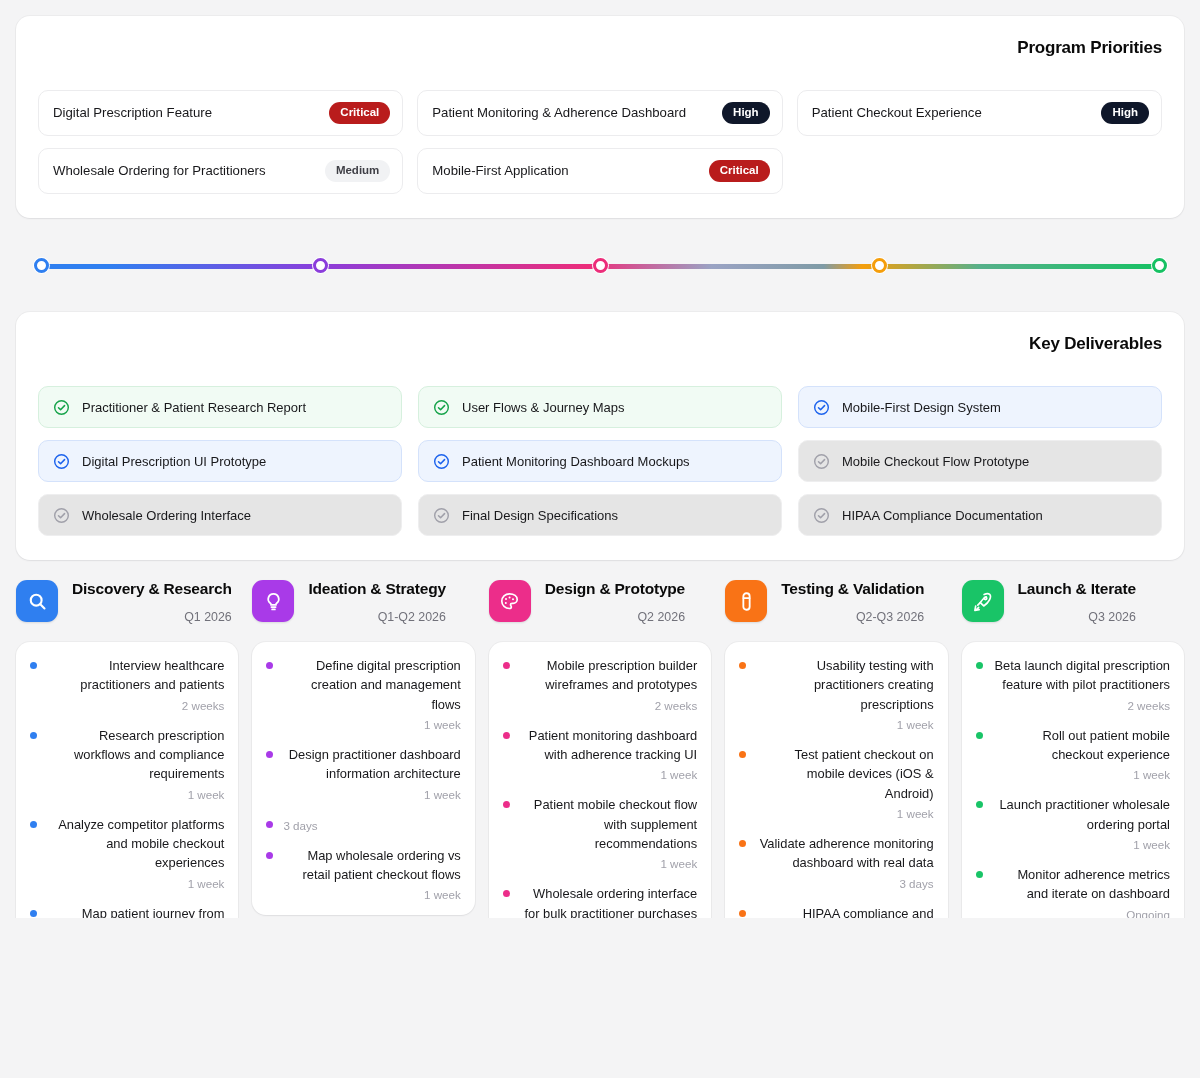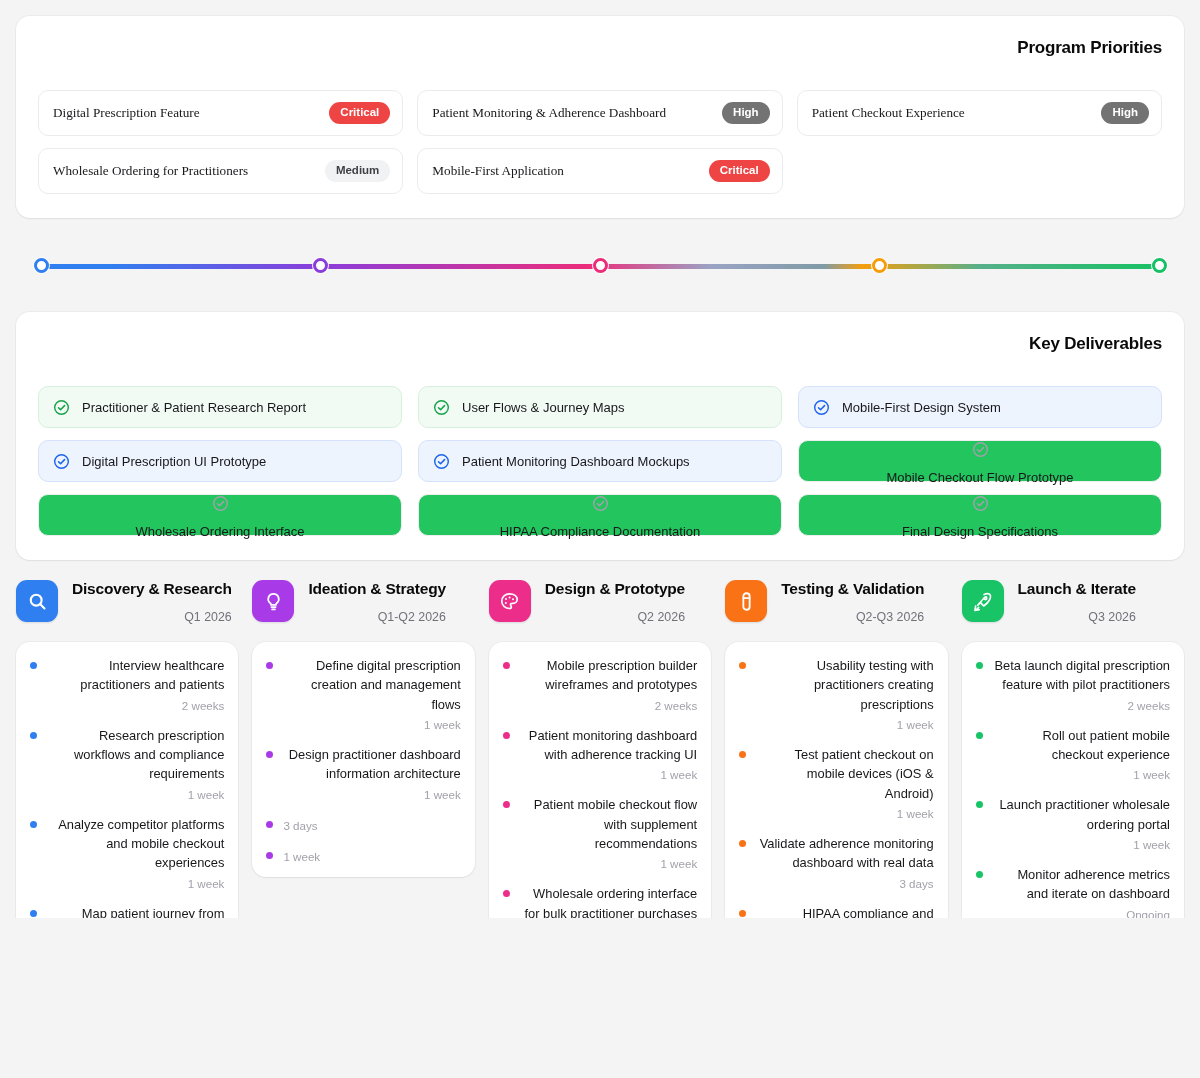--- a/index.html
+++ b/index.html
@@ -52,32 +52,31 @@
     padding: 0 12px 0 14px;
     display: flex;
     align-items: center;
     justify-content: space-between;
     background: #fff;
   }
   .prio-label {
     font-size: 13.2px;
     color: #18181b;
     line-height: 1.2;
-    font-family: Liberation Serif, serif;
   }
   .badge {
     font-size: 11.5px;
     font-weight: bold;
     border-radius: 999px;
     padding: 5px 11px;
     line-height: 1;
     white-space: nowrap;
   }
-  .badge.critical { background: #ef4444; color: #ffffff; }
-  .badge.high     { background: #737373; color: #ffffff; }
+  .badge.critical { background: #b91c1c; color: #ffffff; }
+  .badge.high     { background: #0f172a; color: #ffffff; }
   .badge.medium   { background: #f1f2f4; color: #3f3f46; }
 
   
   .timeline {
     position: relative;
     height: 62px;
     margin: 0 4px 14px 4px;
   }
   .timeline-track {
     position: absolute;
@@ -123,21 +122,21 @@
     height: 42px;
     border-radius: 10px;
     display: flex;
     align-items: center;
     gap: 12px;
     padding: 0 14px;
     border: 1px solid transparent;
   }
   .dlv-item.done    { background: #f1fbf4; border-color: #d6f0de; }
   .dlv-item.active  { background: #eef4fe; border-color: #d4e2fb; }
-  .dlv-item.pending { background: #22c55e; border-color: #eeeeef; flex-direction: column; }
+  .dlv-item.pending { background: #e5e5e5; border-color: #eeeeef; }
   .dlv-label { font-size: 13px; color: #18181b; }
   .check { width: 17px; height: 17px; flex: 0 0 17px; display:block; }
 
   
   .phases {
     display: grid;
     grid-template-columns: repeat(5, 1fr);
     gap: 14px;
     align-items: start;
   }
@@ -305,30 +304,30 @@
           </span>
           <span class="dlv-label">Wholesale Ordering Interface</span>
         </div>
         <div class="dlv-item pending">
           <span style="display: flex;">
             <svg class="check" viewBox="0 0 24 24" fill="none" stroke="#a1a1aa" stroke-width="2">
               <circle cx="12" cy="12" r="9.6"></circle>
               <path d="M7.8 12.3 10.7 15.2 16.3 9.4" stroke-width="2.2" stroke-linecap="round" stroke-linejoin="round"></path>
             </svg>
           </span>
+          <span class="dlv-label">Final Design Specifications</span>
+        </div>
+        <div class="dlv-item pending">
+          <span style="display: flex;">
+            <svg class="check" viewBox="0 0 24 24" fill="none" stroke="#a1a1aa" stroke-width="2">
+              <circle cx="12" cy="12" r="9.6"></circle>
+              <path d="M7.8 12.3 10.7 15.2 16.3 9.4" stroke-width="2.2" stroke-linecap="round" stroke-linejoin="round"></path>
+            </svg>
+          </span>
           <span class="dlv-label">HIPAA Compliance Documentation</span>
-        </div>
-        <div class="dlv-item pending">
-          <span style="display: flex;">
-            <svg class="check" viewBox="0 0 24 24" fill="none" stroke="#a1a1aa" stroke-width="2">
-              <circle cx="12" cy="12" r="9.6"></circle>
-              <path d="M7.8 12.3 10.7 15.2 16.3 9.4" stroke-width="2.2" stroke-linecap="round" stroke-linejoin="round"></path>
-            </svg>
-          </span>
-          <span class="dlv-label">Final Design Specifications</span>
         </div>
       </div>
   </section>
 
   <section class="phases" id="phases">
       <div>
         <div class="phase-head">
           <span class="phase-icon" style="background:#2f7ff0">
             <svg viewBox="0 0 24 24" fill="none" stroke="#fff" stroke-width="2.4" stroke-linecap="round">
               <circle cx="10.5" cy="10.5" r="6.2"></circle>
@@ -375,21 +374,21 @@
           <div class="task">
             <span class="dot" style="background:#a93ae8"></span>
             <span><span class="task-text">Design practitioner dashboard information architecture</span><span class="task-dur">1 week</span></span>
           </div>
           <div class="task">
             <span class="dot" style="background:#a93ae8"></span>
             <span><span class="task-dur">3 days</span></span>
           </div>
           <div class="task">
             <span class="dot" style="background:#a93ae8"></span>
-            <span><span class="task-dur">1 week</span></span>
+            <span><span class="task-text">Map wholesale ordering vs retail patient checkout flows</span><span class="task-dur">1 week</span></span>
           </div>
         </div>
       </div>
       <div>
         <div class="phase-head">
           <span class="phase-icon" style="background:#ec2d8a">
             <svg viewBox="0 0 24 24" fill="none" stroke="#fff" stroke-width="1.9" stroke-linecap="round">
               <path d="M12 3.2c-4.9 0-8.8 3.7-8.8 8.4S7.1 20 12 20c1.4 0 2.1-.9 2.1-1.8 0-.5-.2-.9-.5-1.2-.3-.4-.5-.7-.5-1.2 0-.9.8-1.7 1.8-1.7h1.3c2.5 0 4.6-2 4.6-4.4 0-3.6-3.5-6.5-8.8-6.5z"></path>
               <circle cx="8" cy="9.2" r="1.15" fill="#fff" stroke="none"></circle>
               <circle cx="12.1" cy="7.4" r="1.15" fill="#fff" stroke="none"></circle>

